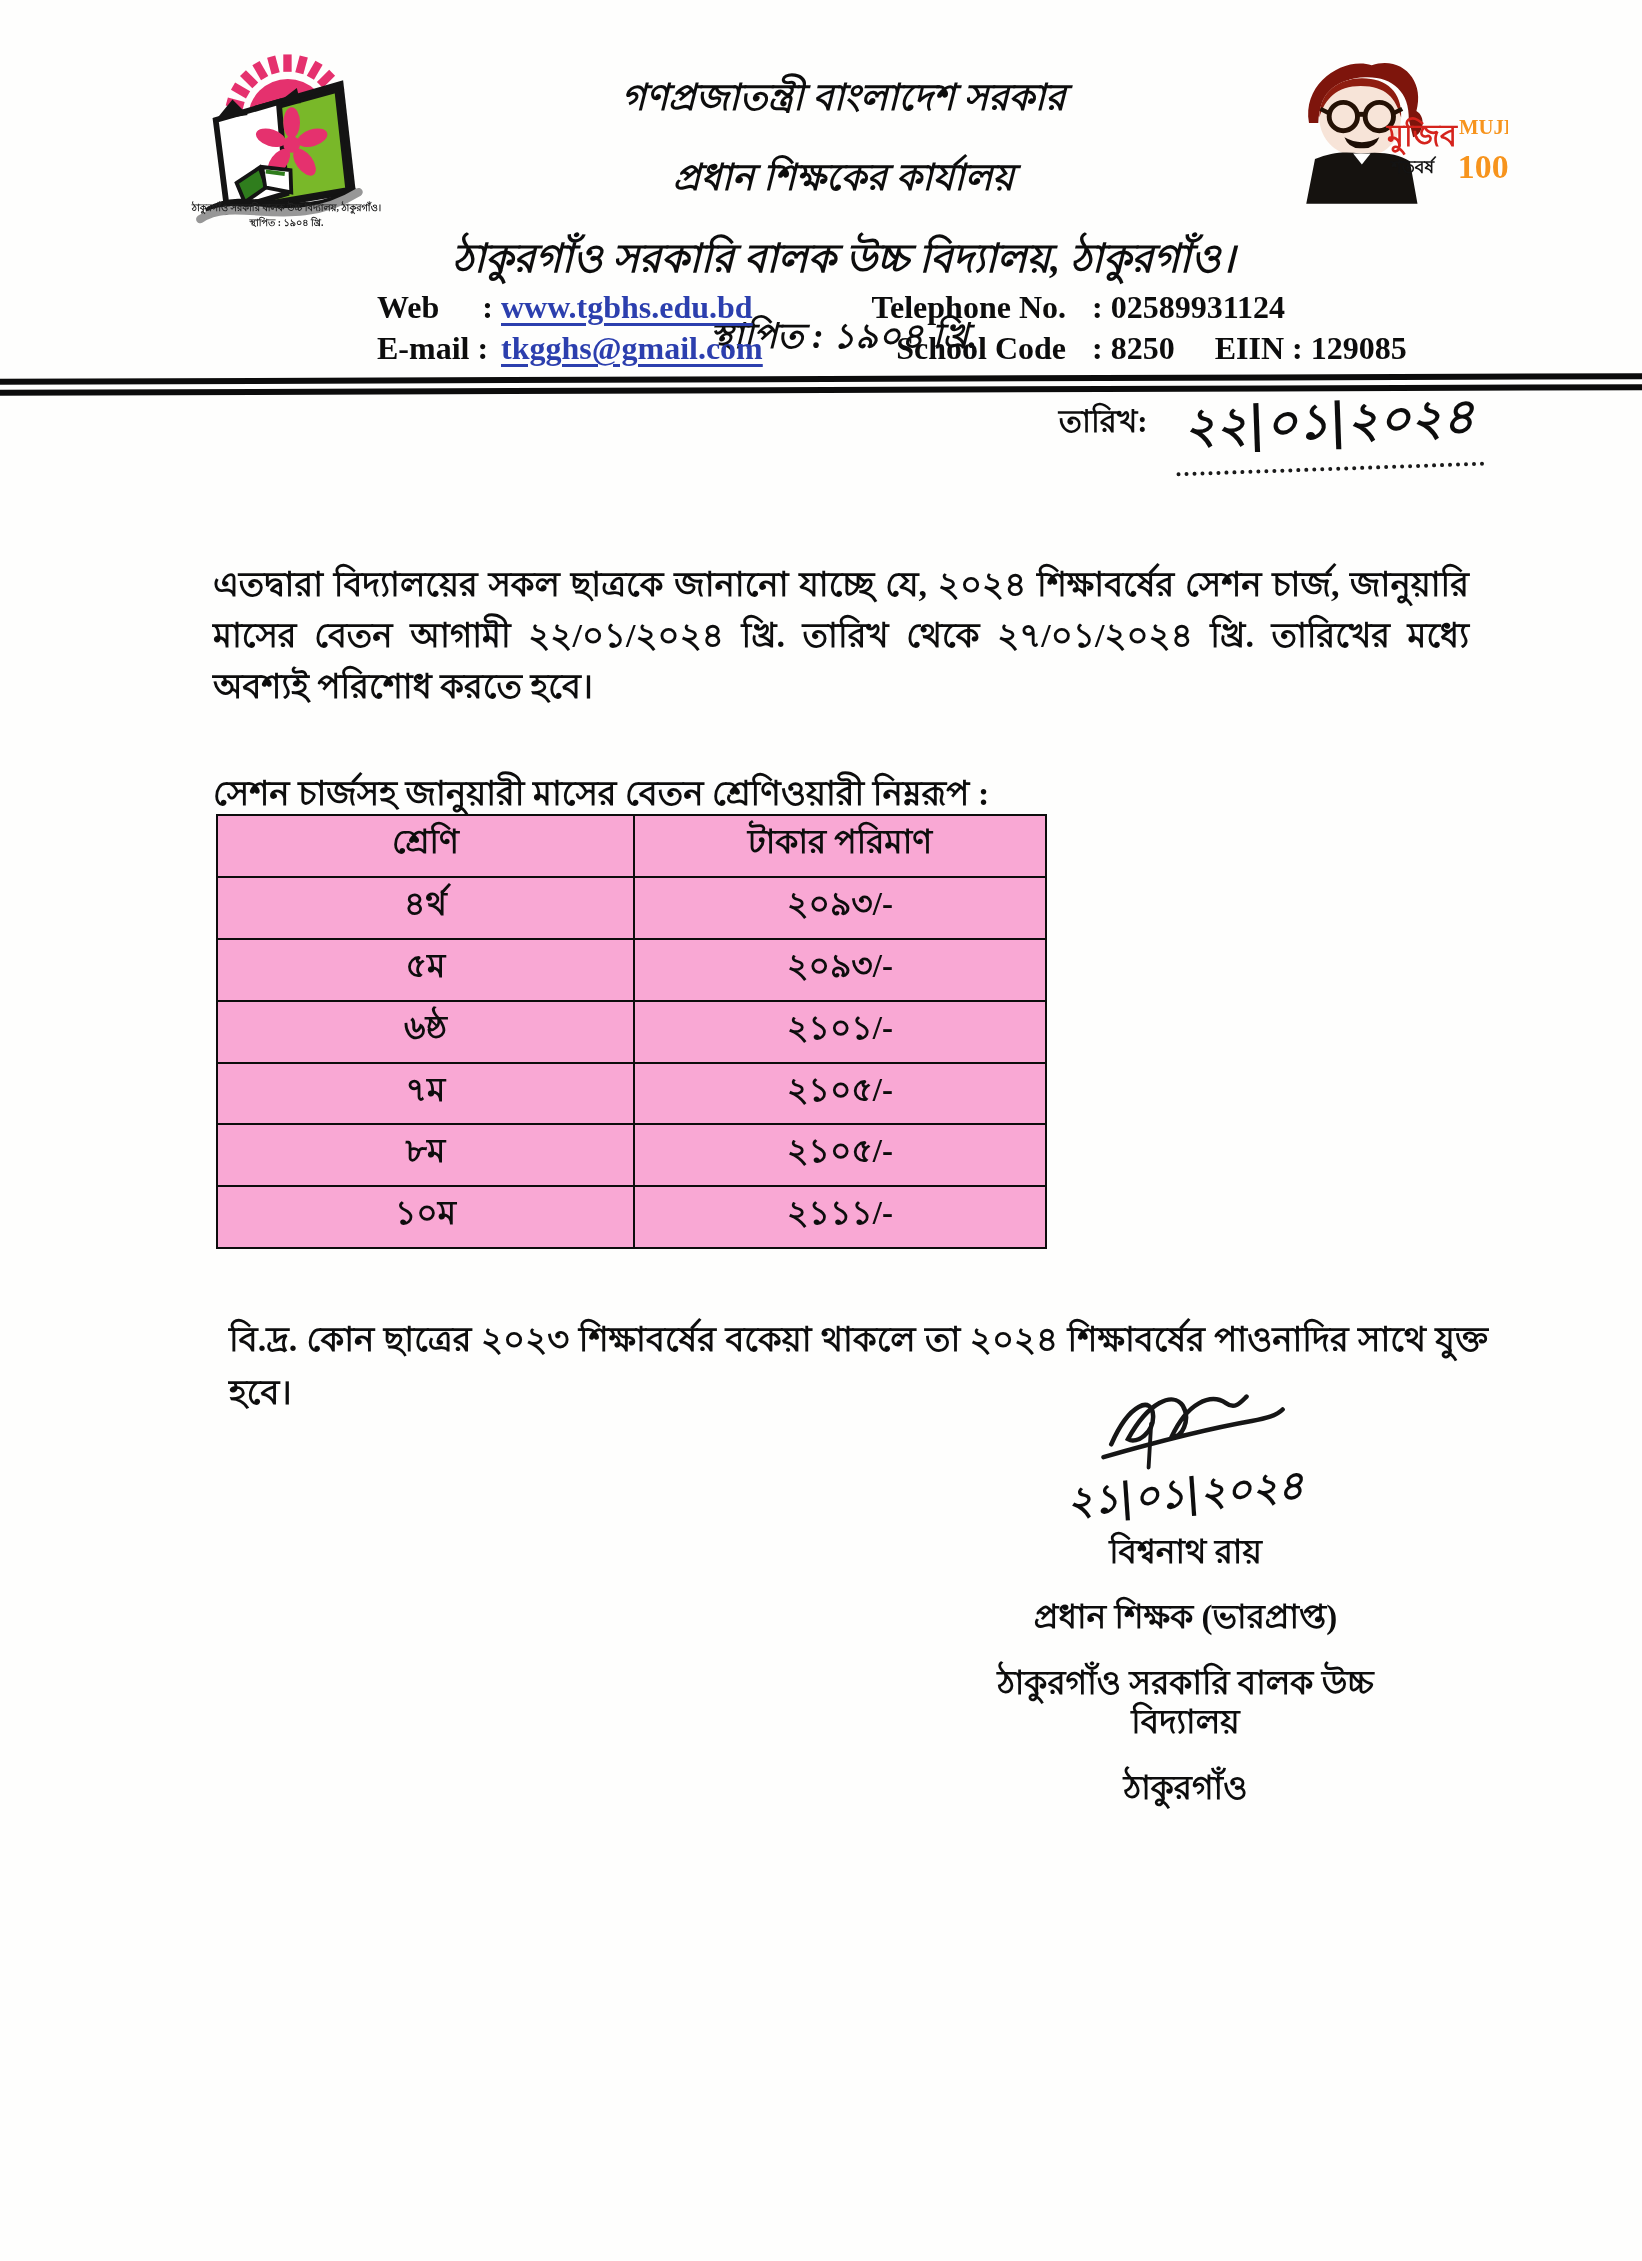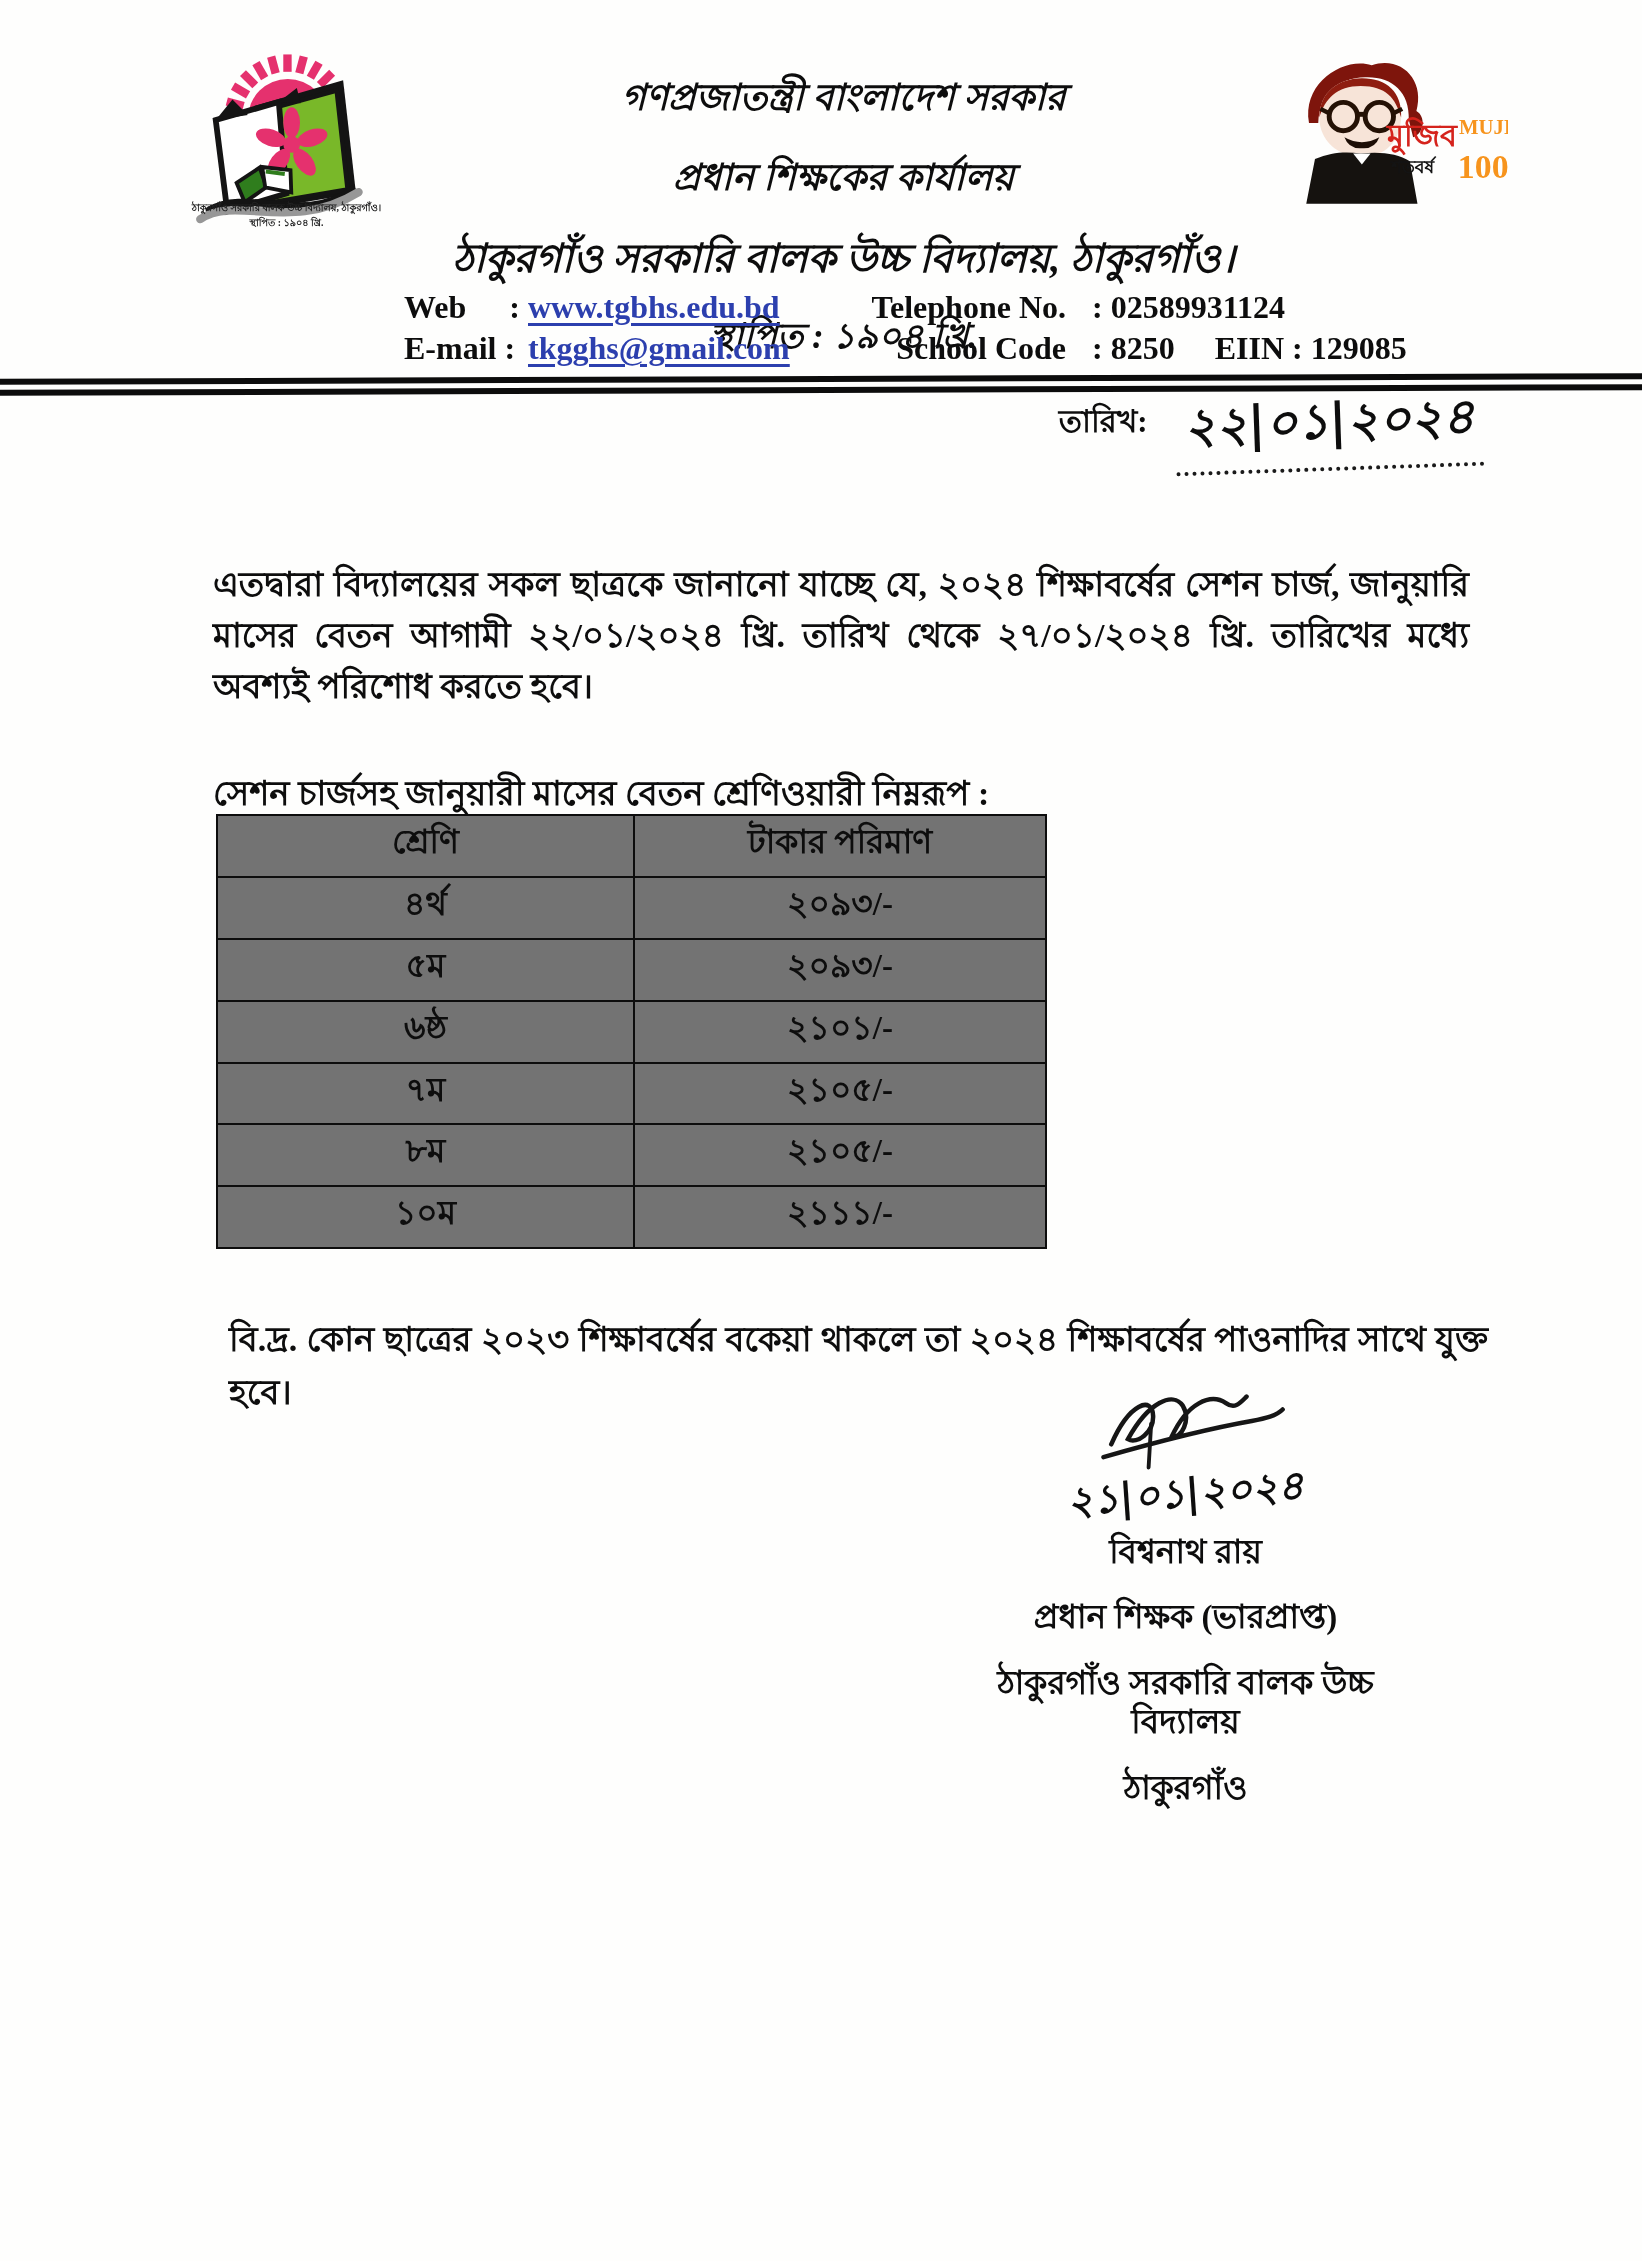--- a/index.html
+++ b/index.html
@@ -15,21 +15,21 @@
     font-size:9.7px; font-weight:bold; line-height:1.5; color:#222; }
   .head-center { position:absolute; left:412px; top:68px; width:863px; text-align:center;
     font-weight:bold;font-style:italic; }
   .head-l1 { font-size:37px; margin-bottom:17px; }
   .head-l2 { font-size:37px; margin-bottom:15.5px; }
   .head-l3 { font-size:40px; margin-bottom:15.5px; }
   .head-l4 { font-size:35px; }
   .mujib-logo { position:absolute; left:1279px; top:40px; width:229px; height:177px; }
 
   
-  .contact-left { position:absolute; left:377px; top:289px; font-size:32px; font-weight:bold;margin-left:27px; }
+  .contact-left { position:absolute; left:377px; top:289px; font-size:32px; font-weight:bold; }
   .contact-right{ position:absolute; left:837px; top:289px; font-size:32px; font-weight:bold; }
   .c-row { display:flex; align-items:baseline; height:41px; white-space:nowrap; }
   .web-label { width:97px; }
   .web-colon { width:27px; text-align:center; }
   .email-label { width:124px; }
   .link { color:#2c3fae; text-decoration:underline; text-decoration-thickness:2.6px; text-underline-offset:5.2px; }
   .r-label { display:inline-block; width:229px; text-align:right; }
   .r-value { margin-left:26px; }
   .eiin { margin-left:40px; }
 
@@ -43,21 +43,21 @@
   .date-value { font-size:49px; transform:rotate(-2deg); border-bottom:4.5px dotted #1a1a1a; padding:0 9px 1.3px; }
 
   
   .title-wrap { position:absolute; top:482px; left:0; width:1643px; text-align:center; }
   .title-text { display:inline-block; font-size:41px; font-weight:bold; padding:0 6.4px 11.6px; border-bottom:3.2px solid #111; }
   .body-text { position:absolute; top:559px; left:213px; width:1256px; margin:0;
     font-size:34px; font-weight:bold; line-height:1.5; text-align:justify; }
   .table-intro { position:absolute; top:767px; left:213px; margin:0; font-size:34px; font-weight:bold; }
 
   .fee-table { position:absolute; top:814px; left:216px; width:831px; border-collapse:collapse;
-    background:#737373;padding-left:24px; }
+    background:#f9a8d4;padding-left:24px; }
   .fee-table th, .fee-table td { border:2.6px solid #0d0d0d; text-align:center;
     font-size:33px; font-weight:bold; height:45px; padding:0 0 3.9px; }
 
   .note-text { position:absolute; top:1298px; left:213px; width:1259px; margin:16px;
     font-size:34px; font-weight:bold; line-height:1.55; text-align:justify; }
 
   
   .sign-block { position:absolute; top:1385px; left:960px; width:451px; text-align:center; }
   .sig-scribble { display:block; margin:0 auto; width:232px; height:87px; transform:translateX(19.3px); }
   .sig-date { font-size:40px; transform:rotate(-4deg); margin:-10.3px 0 3.9px; }

